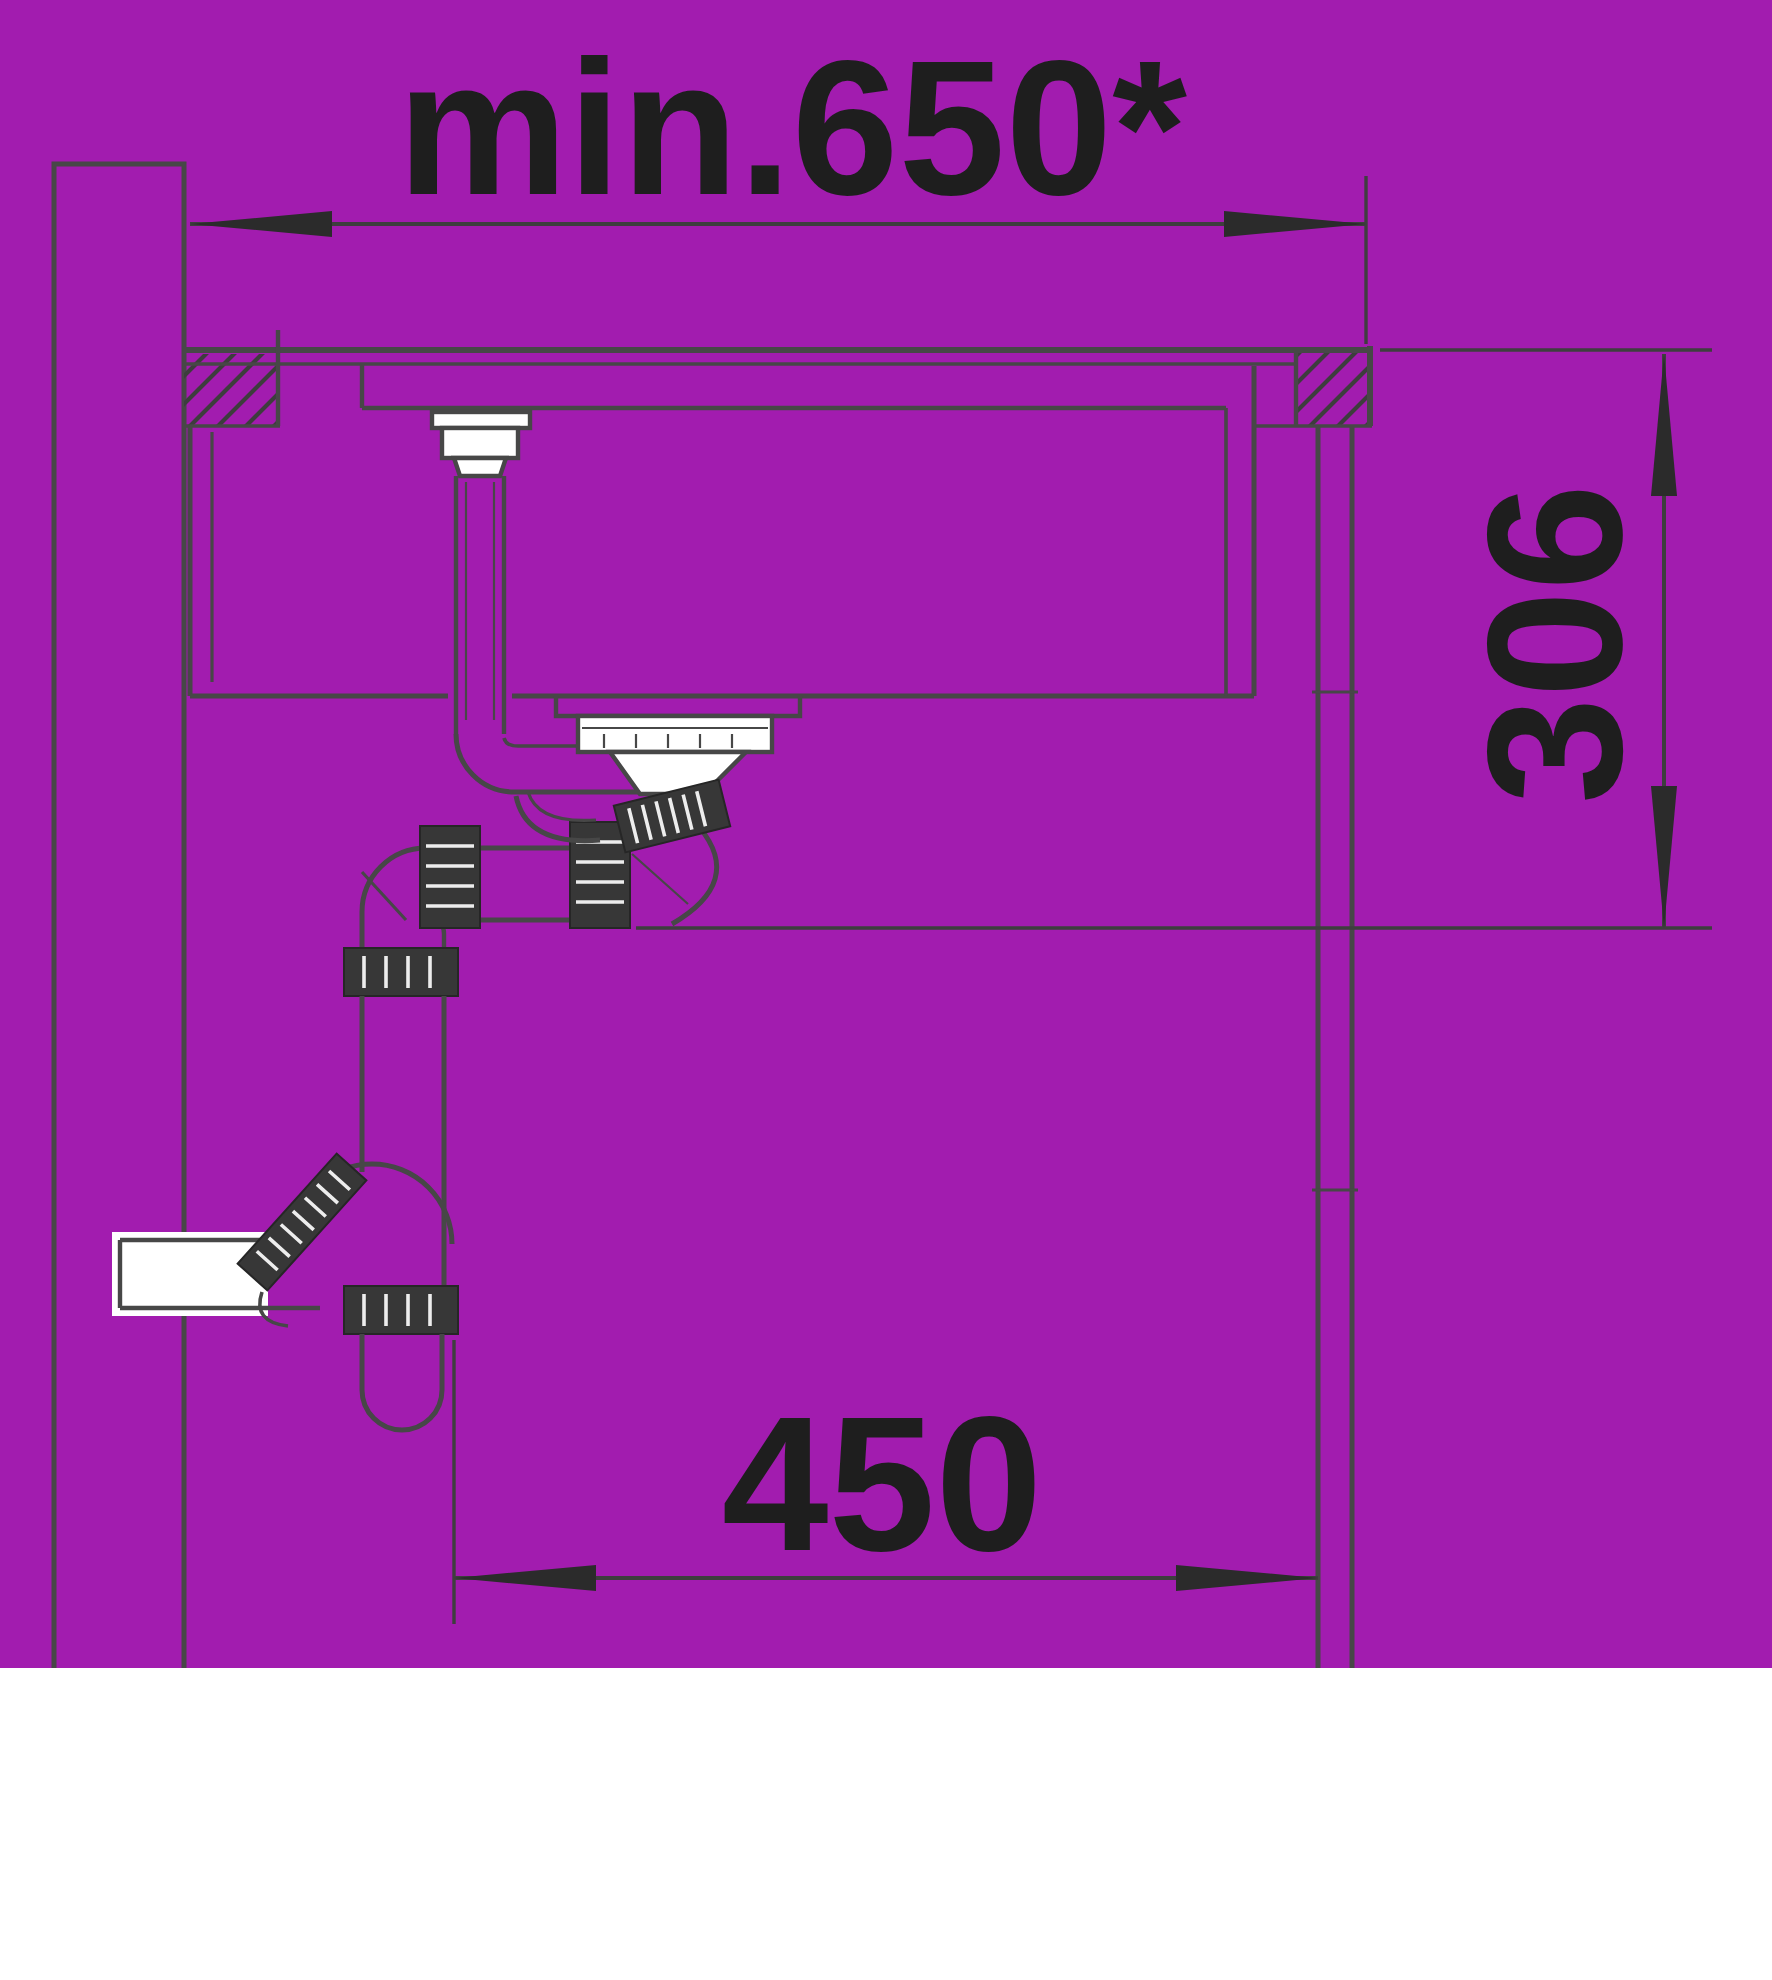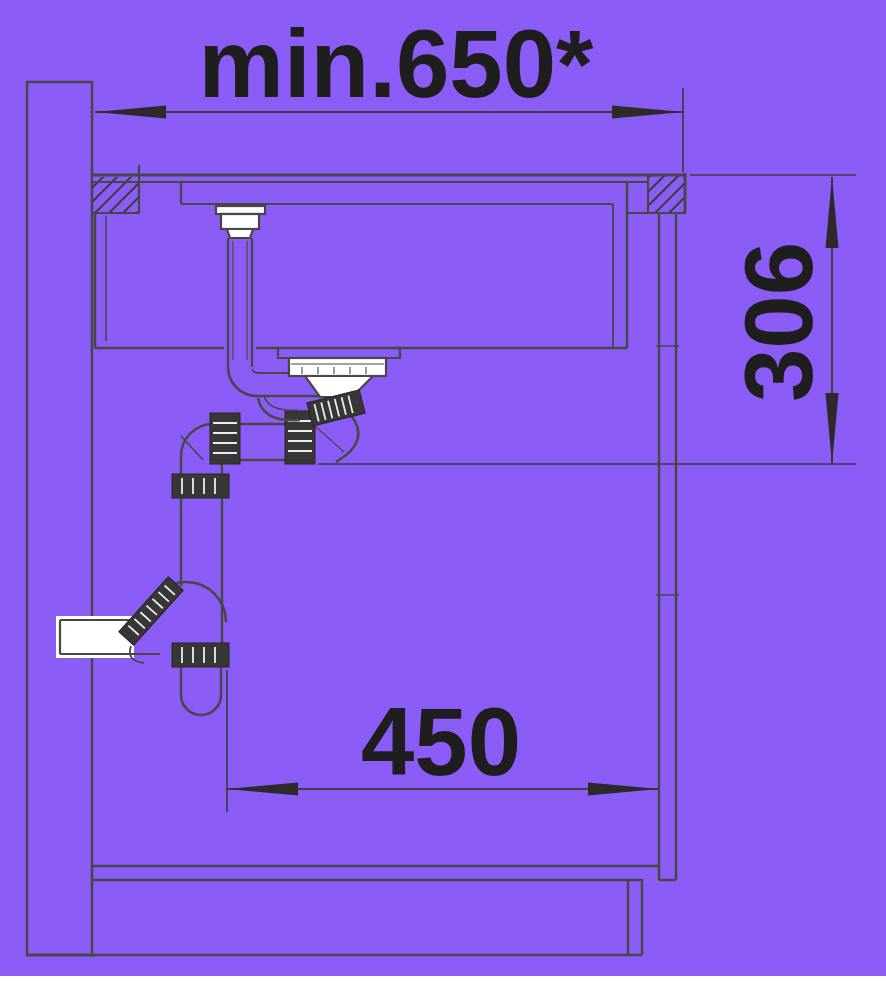--- a/index.html
+++ b/index.html
@@ -1,16 +1,16 @@
 <!DOCTYPE html>
 <html><head>
 <meta charset="utf-8">
 <style>
   html,body{margin:0;padding:0;background:#ffffff;}
-  .page{position:relative;width:886px;height:976px;background:#8b5cf6;overflow:hidden;}
+  .page{position:relative;width:886px;height:834px;background:#a21caf;overflow:hidden;}
   svg{display:block;}
   .ln{stroke:#474747;fill:none;}
   .s1{stroke-width:1.6;}
   .s18{stroke-width:1.8;}
   .s2{stroke-width:2.2;}
   .s24{stroke-width:2.5;}
   .s3{stroke-width:3;}
   .sthin{stroke-width:1.1;}
   .wht{fill:#ffffff;}
   .dim{stroke:#3e3e3e;stroke-width:1.7;fill:none;}

